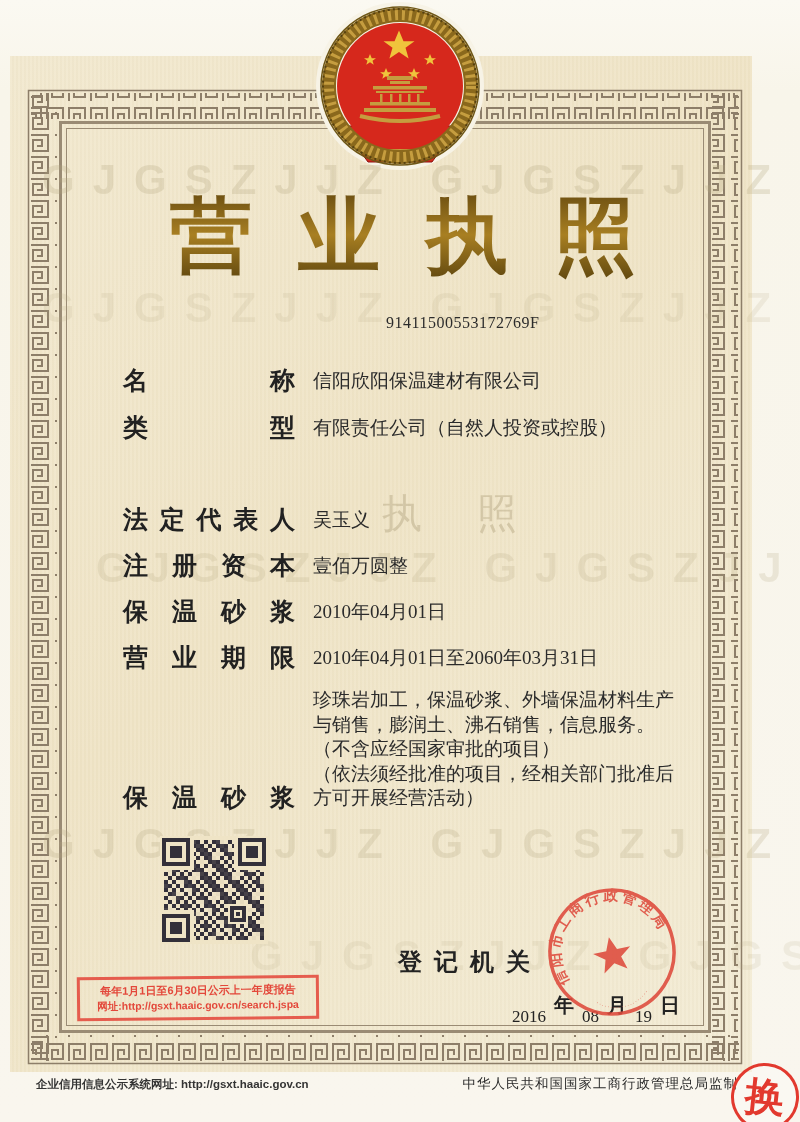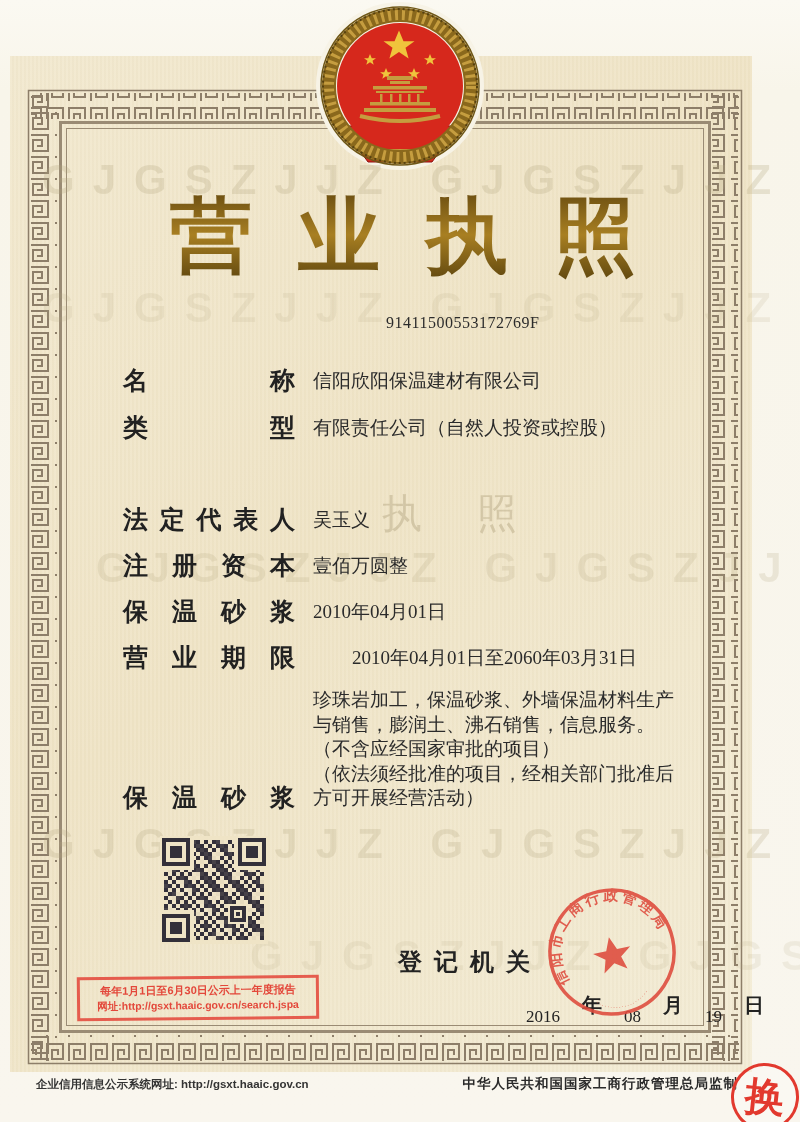--- a/index.html
+++ b/index.html
@@ -24,29 +24,29 @@
   .codeval{font-family:"Liberation Serif",serif;font-size:16px;color:#2c2c2c;letter-spacing:.5px;}
   .row{position:absolute;left:123px;display:flex;align-items:flex-end;}
   .flabel{width:172px;flex:0 0 172px;font-size:25px;font-weight:bold;color:#212121;
       text-align:justify;text-align-last:justify;line-height:28px;}
   .fvalue{margin-left:18px;padding-top:4px;font-family:"Liberation Serif",serif;
       font-size:19px;color:#2b2b2b;white-space:nowrap;}
   .fvalue.multi{white-space:normal;width:400px;line-height:24.5px;}
   .regline{position:absolute;left:398px;top:946px;font-size:24px;font-weight:bold;
       letter-spacing:12px;color:#222;white-space:nowrap;}
   .dateline{position:absolute;left:508px;top:994px;white-space:nowrap;color:#222;}
-  .dl-num{font-family:"Liberation Serif",serif;font-size:17px;position:relative;top:8px;margin:0 18px;}
+  .dl-num{font-family:"Liberation Serif",serif;font-size:17px;position:relative;top:8px;margin:0 4px;}
   .dl-ch{font-size:20px;font-weight:bold;position:relative;top:-2px;margin:0 4px;}
   .stamp{position:absolute;left:77px;top:976px;width:226px;padding:4px 5px;
       border:3px solid rgba(226,57,46,.8);color:rgba(226,57,46,.92);
       font-weight:bold;font-size:11px;line-height:15px;transform:rotate(-.6deg);
       text-align:center;white-space:nowrap;}
   .stamp .l2{font-size:10.5px;letter-spacing:0;}
   .footer-left{position:absolute;left:36px;top:1077px;font-size:11.5px;font-weight:bold;color:#333;}
-  .footer-right{position:absolute;right:62px;top:1075px;font-size:13.5px;font-weight:bold;color:#2a2a2a;letter-spacing:1px;}
+  .footer-right{position:absolute;right:62px;top:1075px;font-size:13.5px;font-weight:normal;color:#2a2a2a;letter-spacing:1px;}
   .badge{position:absolute;left:731px;top:1063px;width:62px;height:62px;border:3.5px solid #e2392e;
       border-radius:50%;display:flex;align-items:center;justify-content:center;
       font-size:40px;font-weight:bold;color:#e2392e;transform:rotate(6deg);background:rgba(255,255,255,.25);}
   .emblem{position:absolute;left:310px;top:0;}
   .qr{position:absolute;left:160px;top:836px;}
   .seal{position:absolute;left:542px;top:882px;}
 </style>
 </head>
 <body>
 
@@ -143,21 +143,21 @@
     <span class="fvalue">吴玉义</span>
   </div>
   <div class="row" style="top:549px;">
     <span class="flabel">注册资本</span>
     <span class="fvalue">壹佰万圆整</span>
   </div>
   <div class="row" style="top:595px;">
     <span class="flabel">保温砂浆</span>
     <span class="fvalue">2010年04月01日</span>
   </div>
-  <div class="row" style="top:641px;gap:39px;">
+  <div class="row" style="top:641px;">
     <span class="flabel">营业期限</span>
     <span class="fvalue">2010年04月01日至2060年03月31日</span>
   </div>
   <div class="row" style="top:684px;">
     <span class="flabel">保温砂浆</span>
     <span class="fvalue multi"><span>珍珠岩加工，保温砂浆、外墙保温材料生产</span><br>
       <span>与销售，膨润土、沸石销售，信息服务。</span><br>
       <span>（不含应经国家审批的项目）</span><br>
       <span>（依法须经批准的项目，经相关部门批准后</span><br>
       <span>方可开展经营活动）</span>

